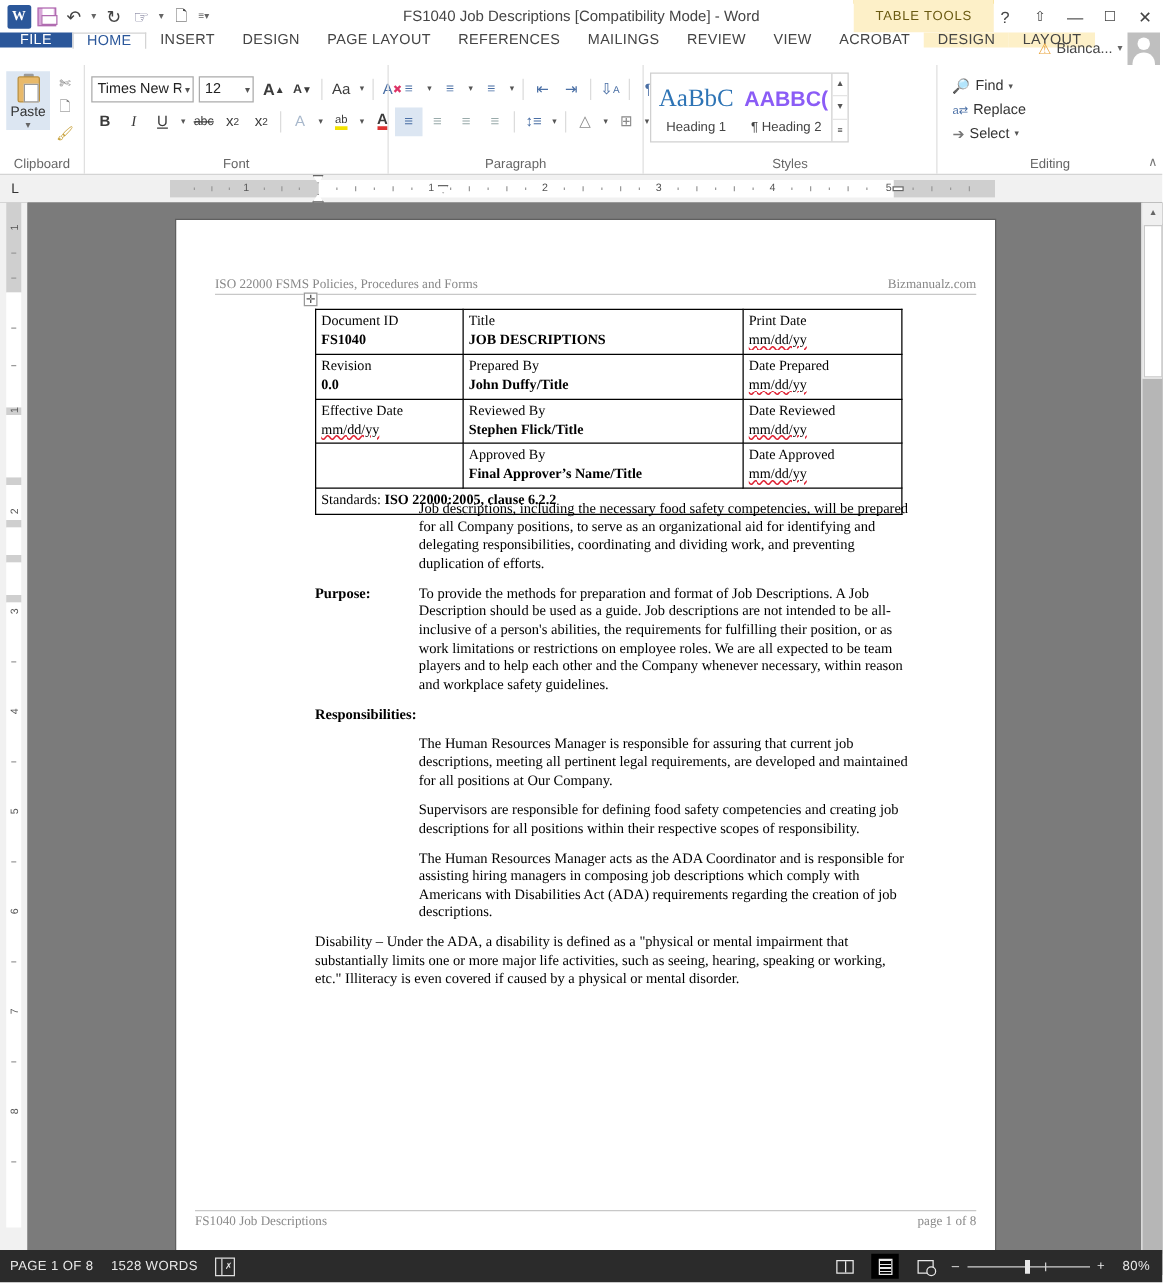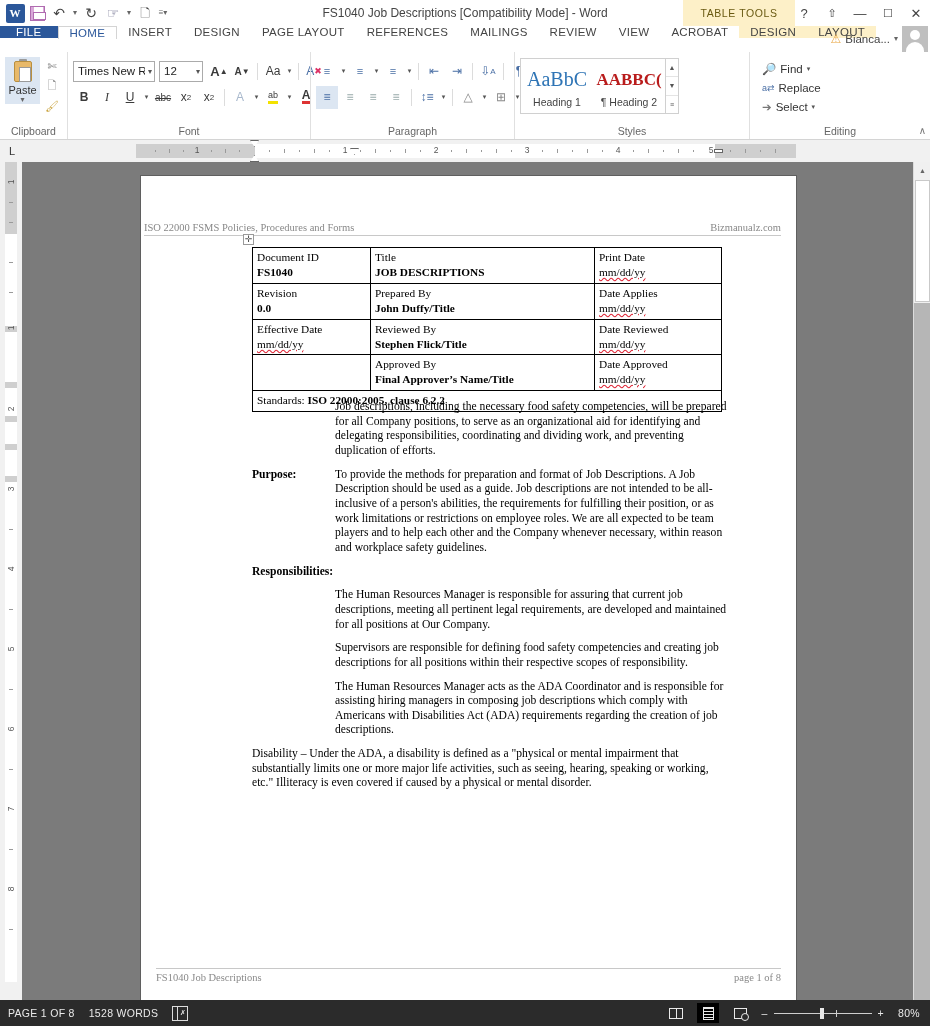--- a/index.html
+++ b/index.html
@@ -96,21 +96,21 @@
   .sup { font-size: 8px; vertical-align: super; }
   .ul-red { border-bottom: 3px solid #d33; line-height: 11px; }
   .ul-yellow { border-bottom: 3px solid #f3e200; line-height: 11px; }
   .tiny-arrow { font-size: 7px; color: #555; }
 
   .styles-gallery { display:flex; border:1px solid #d0d0d0; height:56px; background:#fff; }
   .style-item { width:72px; display:flex; flex-direction:column; align-items:center; justify-content:center; }
   .style-preview { font-size: 17px; color:#2e74b5; line-height:1; height: 30px; display:flex; align-items:center;}
   .style-preview.emph { font-size: 12px; color:#404040; font-style: italic; font-family:"Liberation Serif",serif;}
   .style-preview.h1 { font-family:"Liberation Serif",serif; font-size:20px; color:#2e74b5; font-weight:normal;}
-  .style-preview.h2 { font-family:Liberation Serif, serif; font-size:17px; color:#b91c1c; font-weight:bold;}
+  .style-preview.h2 { font-family:Liberation Sans, sans-serif; font-size:17px; color:#8b5cf6; font-weight:bold;}
   .style-name { font-size: 10.5px; color:#444; margin-top:2px; }
   .gallery-scroll { width:13px; display:flex; flex-direction:column; border-left:1px solid #d0d0d0; }
   .gs-btn { flex:1; display:flex; align-items:center; justify-content:center; font-size:7px; color:#555; border-bottom:1px solid #e4e4e4;}
 
   .edit-item { display:flex; align-items:center; gap:4px; height:19px; font-size:11.5px; color:#333; padding:0 3px;}
   .collapse-ribbon { position:absolute; right:4px; bottom:3px; font-size:10px; color:#777; }
 
   
   .hruler-row { position: relative; height: 22px; background: #f1f1f1; display: flex; align-items: center; }
   .tabstop-box { width: 24px; height: 22px; display:flex; align-items:center; justify-content:center;
@@ -137,21 +137,21 @@
   .canvas { flex: 1; position: relative; background: #7b7b7b; overflow: hidden; }
   .page {
     position: absolute; left: 119px; top: 14px; width: 655px; height: 845px;
     background: #fff; box-shadow: 0 0 0 1px #5f5f5f;
   }
   .doc {
     position: absolute; left: 0; top: 0; right: 0; bottom: 0;
     font-family: "Liberation Serif", serif; color: #000;
   }
   .hdr-row {
-    position: absolute; left: 3px; right: 15px; top: 46px;
+    position: absolute; left: 31px; right: 15px; top: 46px;
     display: flex; justify-content: space-between;
     font-size: 10.5px; color: #888; border-bottom: 1px solid #c8c8c8; padding-bottom: 2px;
   }
   .tbl-handle {
     position: absolute; left: -9px; top: 57px; width: 11px; height: 11px;
     border: 1px solid #9a9a9a; background: #fff; color: #555; font-size: 9px;
     display: flex; align-items: center; justify-content: center; line-height: 1;
   }
   table.docinfo {
     position: absolute; left: 111px; top: 71px; width: 470px;
@@ -617,21 +617,21 @@
             <tr>
               <td>
                 <span class="lbl">Revision</span>
                 <span class="val">0.0</span>
               </td>
               <td>
                 <span class="lbl">Prepared By</span>
                 <span class="val">John Duffy/Title</span>
               </td>
               <td>
-                <span class="lbl">Date Applies</span>
+                <span class="lbl">Date Prepared</span>
                 <span class="val-plain sq">mm/dd/yy</span>
               </td>
             </tr>
             <tr>
               <td>
                 <span class="lbl">Effective Date</span>
                 <span class="val-plain sq">mm/dd/yy</span>
               </td>
               <td>
                 <span class="lbl">Reviewed By</span>

